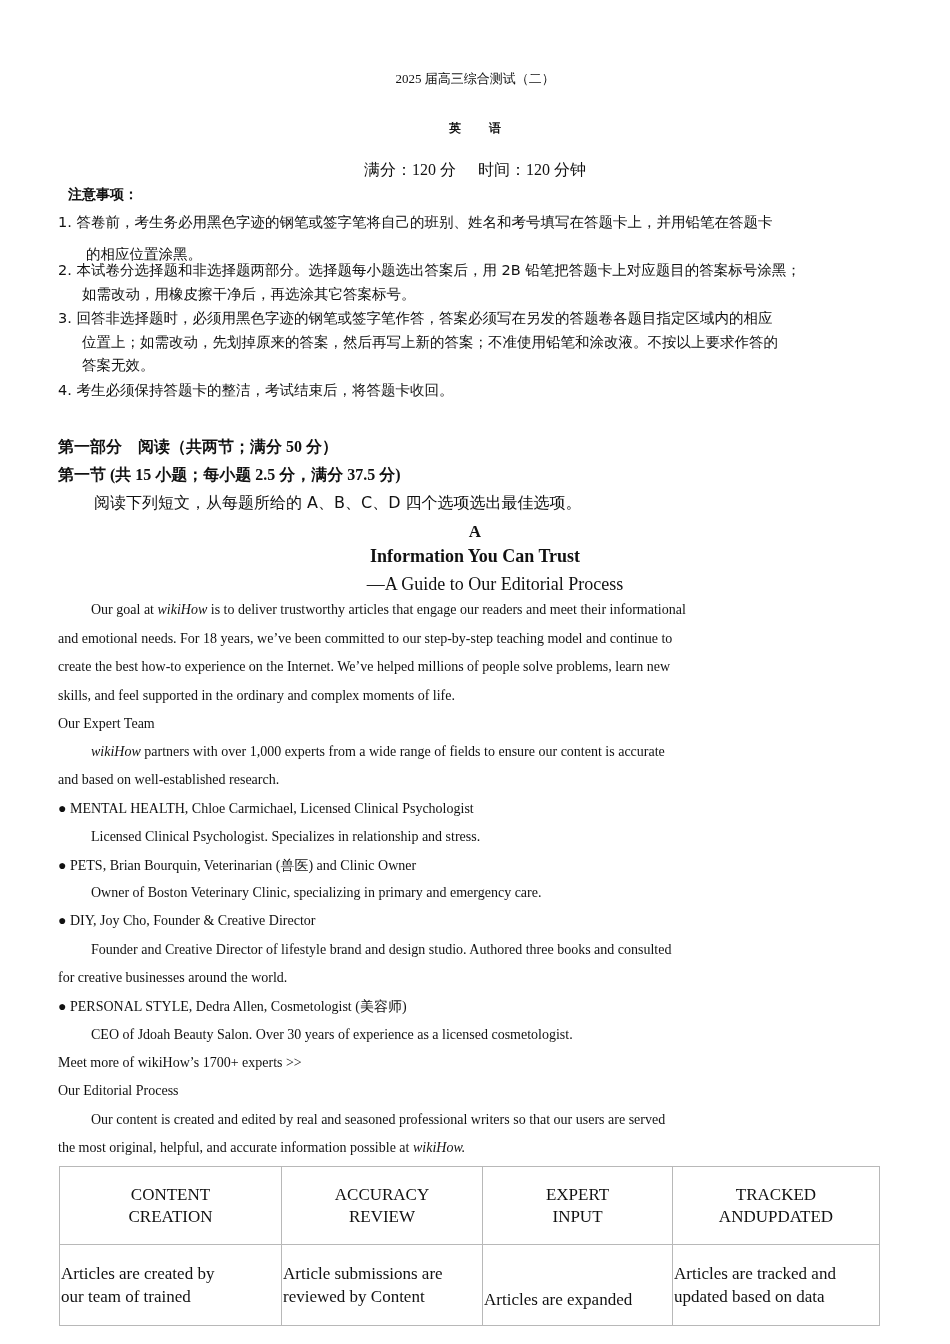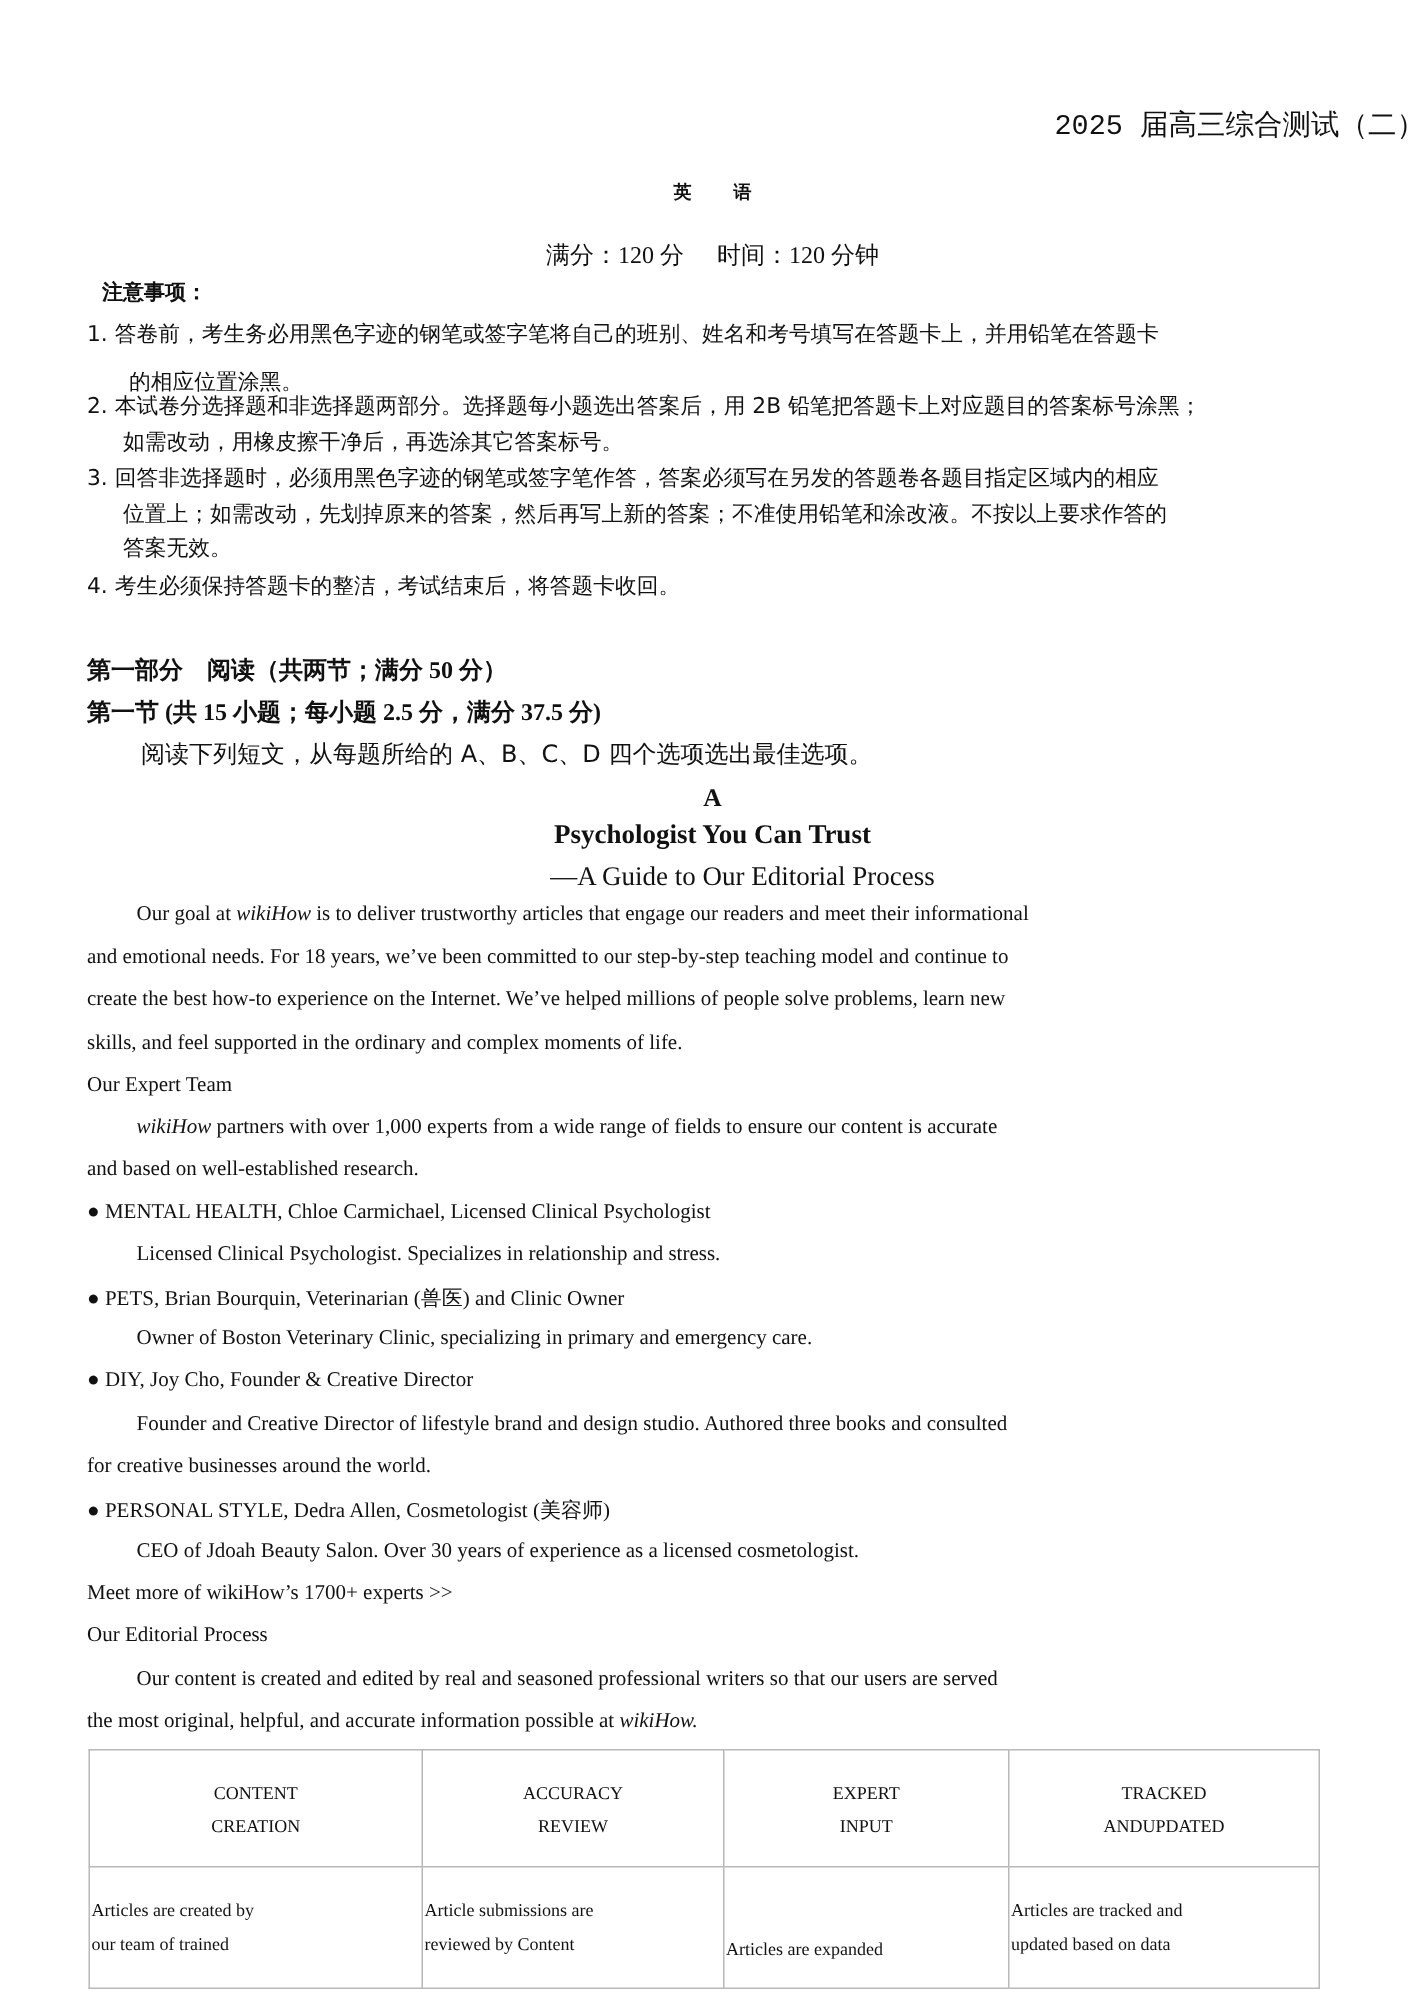--- a/index.html
+++ b/index.html
@@ -3,38 +3,38 @@
   <meta charset="utf-8">
   <style>
     html, body { margin: 0; padding: 0; background: #ffffff; }
     body {
       width: 950px; height: 1344px; position: relative; overflow: hidden;
       font-family: "Liberation Serif", "DejaVu Serif", serif;
       color: #111;
     }
     .abs { position: absolute; white-space: nowrap; }
     .center { left: 0; width: 950px; text-align: center; }
-    .title { top: 70px; font-family: Liberation Mono, monospace; font-size: 19px; text-align: right; }
+    .title { top: 70px; font-family: Liberation Serif, serif; font-size: 13px; }
     .subject { top: 120px; font-family: "DejaVu Sans", sans-serif; font-size: 12px; font-weight: bold; letter-spacing: 28px; padding-left: 28px; box-sizing: border-box; }
     .meta { top: 160px; font-size: 16px; }
     .meta span.gap { display: inline-block; width: 22px; }
     .notice-head { top: 186px; left: 68px; font-family: "DejaVu Sans", sans-serif; font-size: 14px; font-weight: bold; }
     .notice { left: 58px; font-size: 14.5px; font-family: "DejaVu Sans", sans-serif; }
     .notice.cont { left: 82px; }
     .sec-bold { left: 58px; font-family: Liberation Serif, serif; font-weight: bold; font-size: 16px; }
     .instr { top: 493px; left: 94px; font-family: "DejaVu Sans", sans-serif; font-size: 16px; }
     .passage-letter { top: 522px; font-weight: bold; font-size: 17px; }
     .passage-title { top: 546px; font-weight: bold; font-size: 18px; }
     .passage-sub { top: 574px; font-size: 18px; margin-left: 20px; }
     .p { left: 58px; font-size: 14px; }
     .p.ind { left: 91px; }
     .i { font-style: italic; }
     table.proc {
       position: absolute; left: 59px; top: 1166px; width: 820px;
-      border-collapse: collapse; font-family: "Liberation Serif", serif; font-size: 12px;
+      border-collapse: collapse; font-family: "Liberation Serif", serif; font-size: 17px;
       table-layout: fixed;
     }
     table.proc th, table.proc td { border: 1.5px solid #b8b8b8; padding: 0 1px; vertical-align: middle; }
     table.proc th { font-weight: normal; text-align: center; height: 77px; line-height: 22px; }
     table.proc td { text-align: left; height: 51px; line-height: 23px; }
     table.proc th span { display: block; }
   </style>
 </head>
 <body>
 
@@ -52,21 +52,21 @@
 <div class="abs notice" style="top:309px">3. 回答非选择题时，必须用黑色字迹的钢笔或签字笔作答，答案必须写在另发的答题卷各题目指定区域内的相应</div>
 <div class="abs notice cont" style="top:333px">位置上；如需改动，先划掉原来的答案，然后再写上新的答案；不准使用铅笔和涂改液。不按以上要求作答的</div>
 <div class="abs notice cont" style="top:356px">答案无效。</div>
 <div class="abs notice" style="top:381px">4. 考生必须保持答题卡的整洁，考试结束后，将答题卡收回。</div>
 
 <div class="abs sec-bold" style="top:437px">第一部分　阅读（共两节；满分 50 分）</div>
 <div class="abs sec-bold" style="top:465px">第一节 (共 15 小题；每小题 2.5 分，满分 37.5 分)</div>
 <div class="abs instr">阅读下列短文，从每题所给的 A、B、C、D 四个选项选出最佳选项。</div>
 
 <div class="abs center passage-letter">A</div>
-<div class="abs center passage-title">Psychologist You Can Trust</div>
+<div class="abs center passage-title">Information You Can Trust</div>
 <div class="abs center passage-sub">—A Guide to Our Editorial Process</div>
 
 <div class="abs p ind" style="top:602px"><span>Our goal at </span><span class="i">wikiHow</span><span>  is to deliver trustworthy articles that engage our readers and meet their informational</span></div>
 <div class="abs p" style="top:631px">and emotional needs. For 18 years, we’ve been committed to our step-by-step teaching model and continue to</div>
 <div class="abs p" style="top:659px">create the best how-to experience on the Internet.  We’ve helped millions of people solve problems, learn new</div>
 <div class="abs p" style="top:688px">skills, and feel supported in the ordinary and complex moments of life.</div>
 
 <div class="abs p" style="top:716px">Our Expert Team</div>
 <div class="abs p ind" style="top:744px"><span class="i">wikiHow</span><span>  partners with over 1,000 experts from a wide range of fields to ensure our content is accurate</span></div>
 <div class="abs p" style="top:772px">and based on well-established research.</div>

